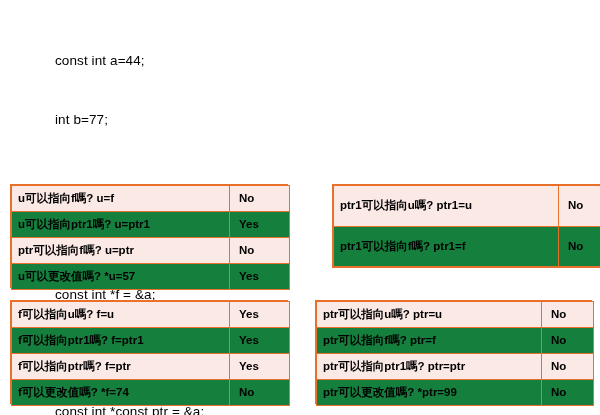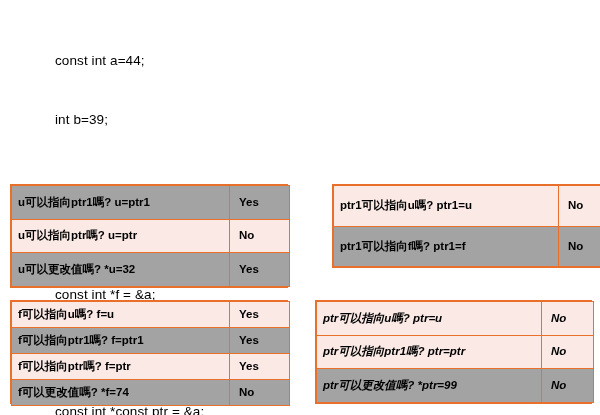--- a/index.html
+++ b/index.html
@@ -57,73 +57,77 @@
     font-weight: bold;
     color: #000000;
     padding: 0 6px;
     height: 25px;
     line-height: 25px;
     box-sizing: border-box;
     white-space: nowrap;
     overflow: hidden;
   }
   .qtable tr.odd td { background: #fae9e5; }
-  .qtable tr.even td { background: #a3a3a3; }
+  .qtable tr.even td { background: #15803d; }
   .qtable td.q { text-align: left; }
   .qtable td.a { text-align: left; padding-left: 9px; }
 
   
   #table-u    { left: 0px;   top: 0px;   width: 278px; height: 104px; }
   #table-f    { left: 0px;   top: 116px; width: 278px; height: 104px; }
   
   #table-ptr1 { left: 322px; top: 0px;   width: 277px; height: 84px; }
-  #table-ptr  { left: 305px; top: 116px; width: 277px; height: 104px; font-style: italic; }
+  #table-ptr  { left: 305px; top: 116px; width: 277px; height: 104px; }
 
   #table-u    table col.c1,
   #table-f    table col.c1 { width: 218px; }
   #table-u    table col.c2,
   #table-f    table col.c2 { width: 60px; }
 
   #table-ptr1 table col.c1,
   #table-ptr  table col.c1 { width: 225px; }
   #table-ptr1 table col.c2,
   #table-ptr  table col.c2 { width: 52px; }
 </style>
 </head>
 <body>
 
 <div class="code-block">
   <div class="code-line">const int a=44;</div>
-  <div class="code-line">int b=39;</div>
+  <div class="code-line">int b=77;</div>
   <div class="code-line blank"></div>
   <div class="code-line">int *u = &amp;b;</div>
   <div class="code-line">const int *f = &amp;a;</div>
   <div class="code-line">int *const ptr1 = &amp;b;</div>
   <div class="code-line">const int *const ptr = &amp;a;</div>
 </div>
 
 <div class="table-grid">
 
   <div class="qtable" id="table-u">
     <table>
       <colgroup>
           <col class="c1">
           <col class="c2">
         </colgroup>
       <tbody>
+        <tr class="odd">
+          <td class="q">u可以指向f嗎? u=f</td>
+          <td class="a">No</td>
+        </tr>
         <tr class="even">
           <td class="q">u可以指向ptr1嗎? u=ptr1</td>
           <td class="a">Yes</td>
         </tr>
         <tr class="odd">
-          <td class="q">u可以指向ptr嗎? u=ptr</td>
-          <td class="a">No</td>
-        </tr>
-        <tr class="even">
-          <td class="q">u可以更改值嗎? *u=32</td>
+          <td class="q">ptr可以指向f嗎? u=ptr</td>
+          <td class="a">No</td>
+        </tr>
+        <tr class="even">
+          <td class="q">u可以更改值嗎? *u=57</td>
           <td class="a">Yes</td>
         </tr>
       </tbody>
     </table>
   </div>
 
   <div class="qtable" id="table-ptr1">
     <table>
       <colgroup>
           <col class="c1">
@@ -173,20 +177,24 @@
     <table>
       <colgroup>
           <col class="c1">
           <col class="c2">
         </colgroup>
       <tbody>
         <tr class="odd">
           <td class="q">ptr可以指向u嗎? ptr=u</td>
           <td class="a">No</td>
         </tr>
+        <tr class="even">
+          <td class="q">ptr可以指向f嗎? ptr=f</td>
+          <td class="a">No</td>
+        </tr>
         <tr class="odd">
           <td class="q">ptr可以指向ptr1嗎? ptr=ptr</td>
           <td class="a">No</td>
         </tr>
         <tr class="even">
           <td class="q">ptr可以更改值嗎? *ptr=99</td>
           <td class="a">No</td>
         </tr>
       </tbody>
     </table>

